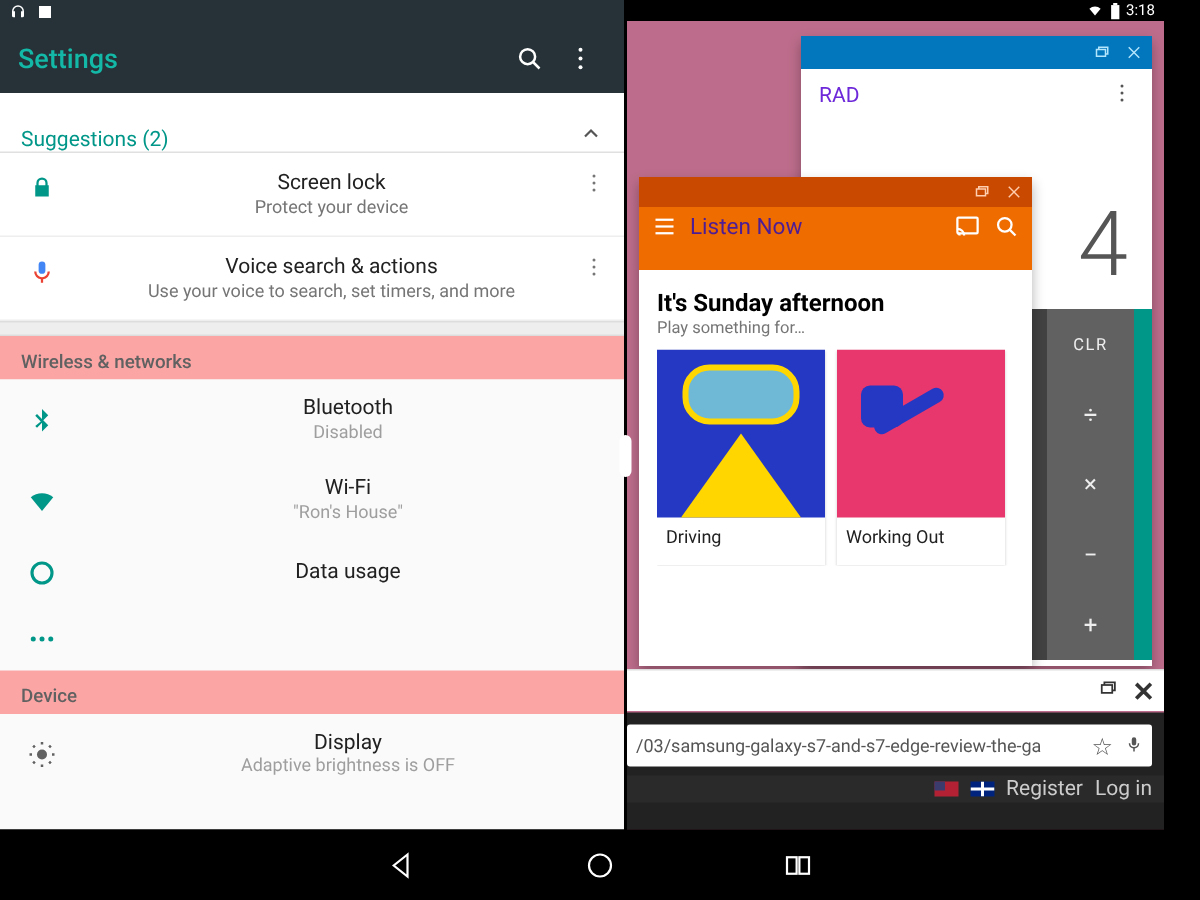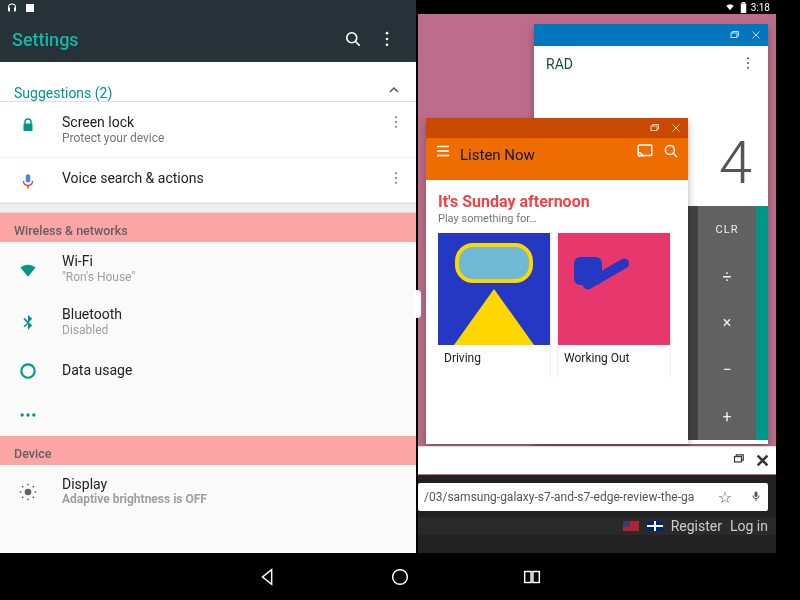--- a/index.html
+++ b/index.html
@@ -11,80 +11,80 @@
   .left-status { height: 16px; background: #263238; display: flex; align-items: center; padding: 0 6px; gap: 6px; color: #fff; }
   .left-status svg { display: block; }
   .left-appbar { height: 46px; background: #263238; color: #14b8a6; display: flex; align-items: center; padding: 0 12px; }
   .left-appbar .title { font-size: 18px; font-weight: 500; flex: 1; }
   .icon-btn { width: 34px; height: 34px; display: flex; align-items: center; justify-content: center; color: inherit; }
   .suggestions-row { height: 40px; background: #fff; display: flex; align-items: flex-end; padding: 0 14px; color: #009688; font-size: 14px; border-bottom: 1px solid #e0e0e0; }
   .suggestions-row .sp { flex: 1; }
   .suggestions-row .chev { color: #555; }
   .sugg-item, .set-item { display: flex; align-items: flex-start; padding: 12px 4px 12px 14px; background: #fff; border-bottom: 1px solid #eee; }
   .sugg-item .ic, .set-item .ic { width: 28px; display: flex; justify-content: center; margin-top: 2px; }
-  .sugg-item .tx, .set-item .tx { margin-left: 20px; flex: 1; }
+  .sugg-item .tx, .set-item .tx { margin-left: 20px; flex: 1; text-align: center; }
   .sugg-item .t1, .set-item .t1 { font-size: 14px; color: #212121; }
   .sugg-item .t2, .set-item .t2 { font-size: 12px; color: #757575; margin-top: 1px; }
   .sugg-item .more { color: #757575; padding: 0 8px; }
   .section-gap { height: 10px; background: #eee; border-top: 1px solid #ddd; border-bottom: 1px solid #ddd; }
   .subheader { font-size: 12.5px; color: #616161; font-weight: 500; padding: 10px 14px 4px; background: #fca5a5; }
   .set-item { background: #fafafa; border-bottom: none; padding: 11px 14px; align-items: center; }
   .set-item .ic { color: #009688; }
   .set-item.grey .ic { color: #616161; }
   .set-item .t2 { color: #9e9e9e; }
-  .display-row .t2 { line-height: 1; font-weight: bold; }
+  .display-row .t2 { line-height: 1; }
 
   
   .right { position: absolute; left: 418px; top: 0; width: 358px; height: 553px; background: #bd6d8b; }
   .right-status { height: 14px; background: #000; color: #fff; display: flex; align-items: center; justify-content: flex-end; padding: 0 6px; gap: 4px; font-size: 10px; }
   .right-status svg { display: block; }
 
   
   .calc { position: absolute; right: 8px; top: 24px; width: 234px; height: 420px; background: #fff; box-shadow: 0 4px 8px rgba(0,0,0,.3); }
   .calc-title { height: 22px; background: #0277bd; display: flex; align-items: center; justify-content: flex-end; gap: 10px; padding: 0 6px; color: #b3e5fc; }
   .calc-title svg { display: block; }
-  .calc-radrow { height: 36px; display: flex; align-items: center; padding: 4px 12px; color: #14532d; font-size: 14px; }
+  .calc-radrow { height: 36px; display: flex; align-items: center; padding: 4px 12px; color: #6d28d9; font-size: 14px; }
   .calc-radrow .sp { flex: 1; }
   .calc-disp { height: 124px; display: flex; align-items: flex-end; justify-content: flex-end; padding: 0 16px 8px; font-size: 60px; font-weight: 300; color: #555; }
   .calc-keys { display: flex; height: 234px; }
   .numpad { flex: 1; background: #424242; display: grid; grid-template-columns: repeat(3,1fr); grid-template-rows: repeat(4,1fr); color: #fff; font-size: 20px; }
   .numpad .k { display: flex; align-items: center; justify-content: center; }
   .oppad { width: 58px; background: #616161; display: grid; grid-template-rows: repeat(5,1fr); color: #eee; font-size: 16px; }
   .oppad .k { display: flex; align-items: center; justify-content: center; }
   .oppad .clr { font-size: 11px; letter-spacing: 1px; }
   .advpad { width: 12px; background: #009688; }
 
   
   .music { position: absolute; left: 8px; top: 118px; width: 262px; height: 326px; background: #fff; box-shadow: 0 4px 8px rgba(0,0,0,.3); }
   .music-title { height: 20px; background: #c94900; display: flex; justify-content: flex-end; align-items: center; gap: 10px; padding: 0 6px; color: #ffcdb0; }
-  .music-bar { height: 42px; background: #ef6c00; display: flex; align-items: flex-end; padding: 16px 8px; color: #0f172a; gap: 8px; }
+  .music-bar { height: 42px; background: #ef6c00; display: flex; align-items: flex-start; padding: 4px 8px; color: #4c1d95; gap: 8px; }
   .music-bar .t { font-size: 15px; flex: 1; }
   .music-body { padding: 12px 12px 0; }
-  .music-body .hd { font-size: 16px; font-weight: 700; color: #ef4444; }
+  .music-body .hd { font-size: 16px; font-weight: 700; color: #000000; }
   .music-body .sub { font-size: 11px; color: #757575; margin-top: 1px; }
   .cards { display: flex; gap: 8px; margin-top: 8px; overflow: hidden; }
   .card { width: 112px; flex: 0 0 112px; background: #fff; box-shadow: 0 1px 2px rgba(0,0,0,.2); }
   .card .art { height: 112px; position: relative; }
   .card .lbl { font-size: 12px; padding: 6px 6px 12px; color: #212121; }
 
   
   .art-driving { background: #2538c3; }
   .art-driving::before { content:""; position:absolute; bottom:0; left:50%; transform:translateX(-50%); width:0; height:0; border-left:40px solid transparent; border-right:40px solid transparent; border-bottom:56px solid #ffd600; }
   .art-driving::after { content:""; position:absolute; top:10px; left:50%; transform:translateX(-50%); width:70px; height:32px; border:4px solid #ffd600; border-radius:18px; background:#6fb8d6; }
   .art-work { background: #e8376c; }
   .art-work::before { content:""; position:absolute; left:22px; top:36px; width:52px; height:10px; background:#2538c3; border-radius:5px; transform:rotate(-30deg); }
   .art-work::after { content:""; position:absolute; left:16px; top:24px; width:28px; height:28px; background:#2538c3; border-radius:6px; }
 
   
   .galrow { position: absolute; left: 0; right: 0; top: 446px; height: 28px; background: #fff; display: flex; align-items: center; justify-content: flex-end; padding: 0 6px; gap: 10px; border-top: 1px solid #ddd; }
   .galrow .xbig { font-size: 18px; font-weight: 700; color: #333; }
 
   
   .browser { position: absolute; left: 0; bottom: 0; width: 100%; height: 78px; background: #222; }
-  .urlbar { position: absolute; top: 8px; left: 0; right: 8px; height: 28px; background: #fff; border-radius: 2px; display: flex; align-items: center; padding: 0 6px; gap: 18px; }
+  .urlbar { position: absolute; top: 8px; left: 0; right: 8px; height: 28px; background: #fff; border-radius: 2px; display: flex; align-items: center; padding: 0 6px; gap: 8px; }
   .urlbar .u { flex: 1; font-size: 12px; color: #555; overflow: hidden; white-space: nowrap; }
   .urlbar .star, .urlbar .micon { color: #555; }
   .sitebar { position:absolute; top:42px; left:0; right:0; height:18px; background:#2a2a2a; display:flex; align-items:center; justify-content:flex-end; gap:8px; padding:0 8px; color:#ccc; font-size:14px; }
   .flag { width:16px; height:10px; }
   .flag-us { background: linear-gradient(#b22234 0 100%); position: relative; }
   .flag-us::before { content:""; position:absolute; left:0; top:0; width:7px; height:6px; background:#3c3b6e; }
   .flag-uk { background: #00247d; position: relative; overflow:hidden; }
   .flag-uk::before { content:""; position:absolute; left:0; top:4px; width:16px; height:2px; background:#fff; }
   .flag-uk::after { content:""; position:absolute; left:7px; top:0; width:2px; height:10px; background:#fff; }
 
@@ -163,54 +163,55 @@
 
     <div class="sugg-item">
       <div class="ic">
         <svg width="18" height="18" viewBox="0 0 24 24">
             <path fill="#4285F4" d="M12 14a3 3 0 0 0 3-3V6a3 3 0 0 0-6 0v5a3 3 0 0 0 3 3z"></path>
             <path fill="#EA4335" d="M11 18.9A7 7 0 0 1 5 12h2a5 5 0 0 0 10 0h2a7 7 0 0 1-6 6.9V22h-2z"></path>
           </svg>
       </div>
       <div class="tx">
         <div class="t1">Voice search &amp; actions</div>
+        <div class="t2">Use your voice to search, set timers, and more</div>
       </div>
       <div class="more">
         <svg width="16" height="16" viewBox="0 0 24 24" fill="#757575">
             <circle cx="12" cy="5" r="1.5"></circle>
             <circle cx="12" cy="12" r="1.5"></circle>
             <circle cx="12" cy="19" r="1.5"></circle>
           </svg>
       </div>
     </div>
 
     <div class="section-gap"></div>
     <div class="subheader">Wireless &amp; networks</div>
 
     <div class="set-item">
       <div class="ic">
           <svg width="20" height="20" viewBox="0 0 24 24" fill="#009688">
+            <path d="M12 2l5 5-4 4 4 4-5 5V13l-4 4-1.4-1.4L11 12 6.6 7.4 8 6l4 4z"></path>
+          </svg>
+        </div>
+      <div class="tx">
+        <div class="t1">Bluetooth</div>
+        <div class="t2">Disabled</div>
+      </div>
+    </div>
+
+    <div class="set-item">
+      <div class="ic">
+          <svg width="20" height="20" viewBox="0 0 24 24" fill="#009688">
             <path d="M12 20l9-11a14 14 0 0 0-18 0z"></path>
           </svg>
         </div>
       <div class="tx">
         <div class="t1">Wi-Fi</div>
         <div class="t2">"Ron's House"</div>
-      </div>
-    </div>
-
-    <div class="set-item">
-      <div class="ic">
-          <svg width="20" height="20" viewBox="0 0 24 24" fill="#009688">
-            <path d="M12 2l5 5-4 4 4 4-5 5V13l-4 4-1.4-1.4L11 12 6.6 7.4 8 6l4 4z"></path>
-          </svg>
-        </div>
-      <div class="tx">
-        <div class="t1">Bluetooth</div>
-        <div class="t2">Disabled</div>
       </div>
     </div>
 
     <div class="set-item">
       <div class="ic">
           <svg width="20" height="20" viewBox="0 0 24 24" fill="none" stroke="#009688" stroke-width="2.5">
             <circle cx="12" cy="12" r="8"></circle>
           </svg>
         </div>
       <div class="tx">

